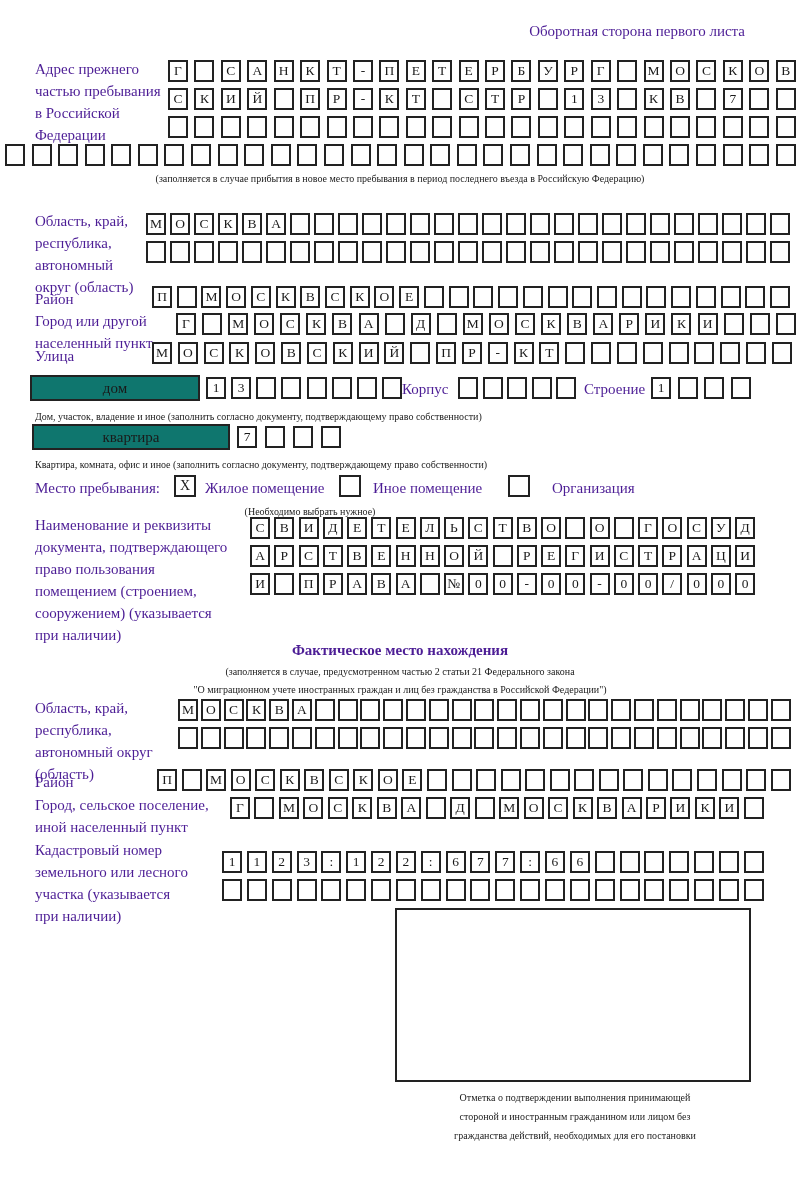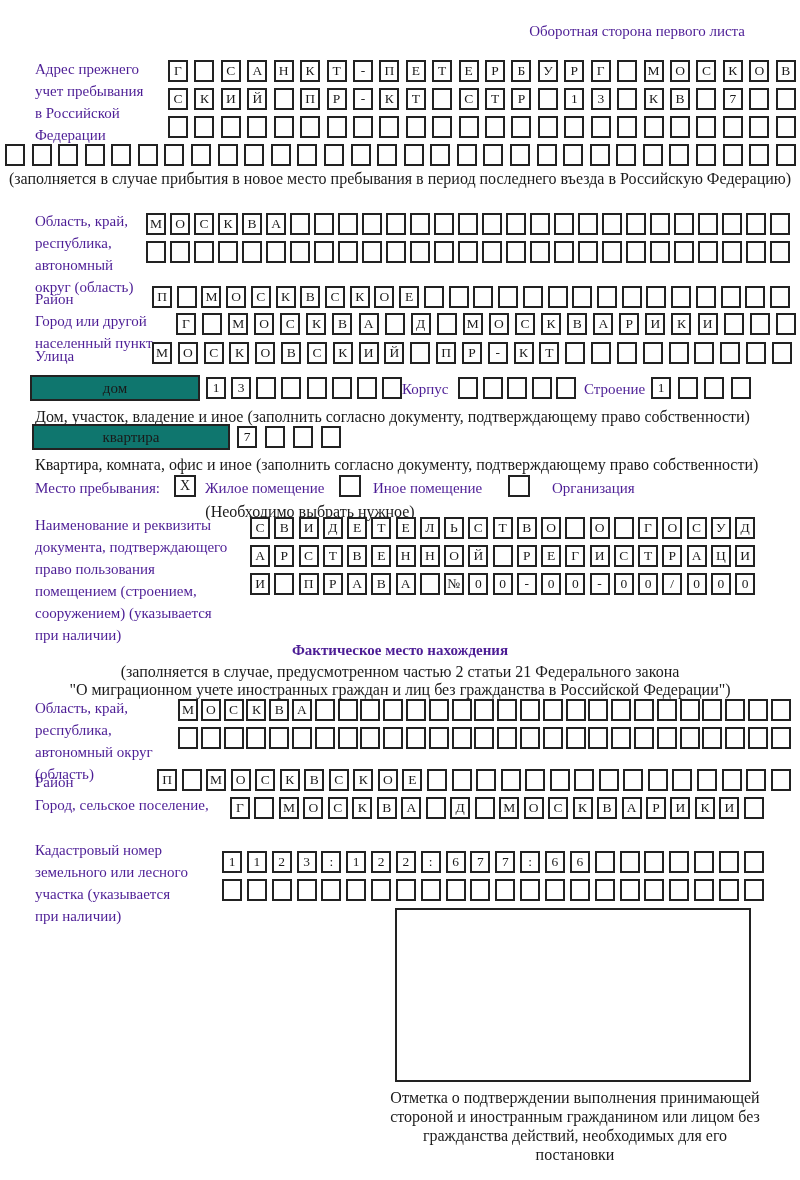--- a/index.html
+++ b/index.html
@@ -4,21 +4,21 @@
 <style>
   * { margin:0; padding:0; box-sizing:border-box; }
   html,body { background:#ffffff; }
   .page {
     position:relative; width:800px; height:1180px; margin:0 auto;
     background:#ffffff; color:#1a1a1a;
     font-family:"Liberation Serif","DejaVu Serif",serif;
   }
   .abs { position:absolute; }
   .lbl { font-size:15px; line-height:22px; color:#4c1d95; }
-  .cap { font-size:16px; line-height:18px; color:#1a1a1a; }
+  .cap { font-size:10px; line-height:18px; color:#1a1a1a; }
   .center { left:0; width:800px; text-align:center; }
   .bold { font-weight:bold; }
   .cellrow { display:flex; justify-content:space-between; height:22px; }
   .cell {
     width:20px; height:22px; border:2px solid #222; background:#fff;
     display:flex; align-items:center; justify-content:center;
     font-size:13.5px; line-height:1; font-family:"Liberation Serif",serif;
   }
   .widebox {
     border:2px solid #222; background:#0f766e; height:26px;
@@ -32,21 +32,21 @@
 </style>
 </head>
 <body>
 
 <div class="page">
 
   <div class="abs lbl" style="top:20px; right:55px;">Оборотная сторона первого листа</div>
 
   <div class="abs" style="left:35px; top:58px; width:135px;">
     <div class="lbl">Адрес прежнего</div>
-    <div class="lbl">учет пребывания</div>
+    <div class="lbl">частью пребывания</div>
     <div class="lbl">в Российской</div>
     <div class="lbl">Федерации</div>
   </div>
   <div class="abs cellrow" style="left:168px; top:60px;  width:628px;">
       <span class="cell">Г</span>
       <span class="cell"></span>
       <span class="cell">С</span>
       <span class="cell">А</span>
       <span class="cell">Н</span>
       <span class="cell">К</span>
@@ -529,20 +529,21 @@
       <span class="cell"></span>
       <span class="cell"></span>
       <span class="cell"></span>
       <span class="cell"></span>
       <span class="cell"></span>
       <span class="cell"></span>
     </div>
 
   <div class="abs" style="left:35px; top:794px; width:190px;">
     <div class="lbl">Город, сельское поселение,</div>
+    <div class="lbl">иной населенный пункт</div>
   </div>
   <div class="abs cellrow" style="left:230px; top:797px; width:534px;">
       <span class="cell">Г</span>
       <span class="cell"></span>
       <span class="cell">М</span>
       <span class="cell">О</span>
       <span class="cell">С</span>
       <span class="cell">К</span>
       <span class="cell">В</span>
       <span class="cell">А</span>

